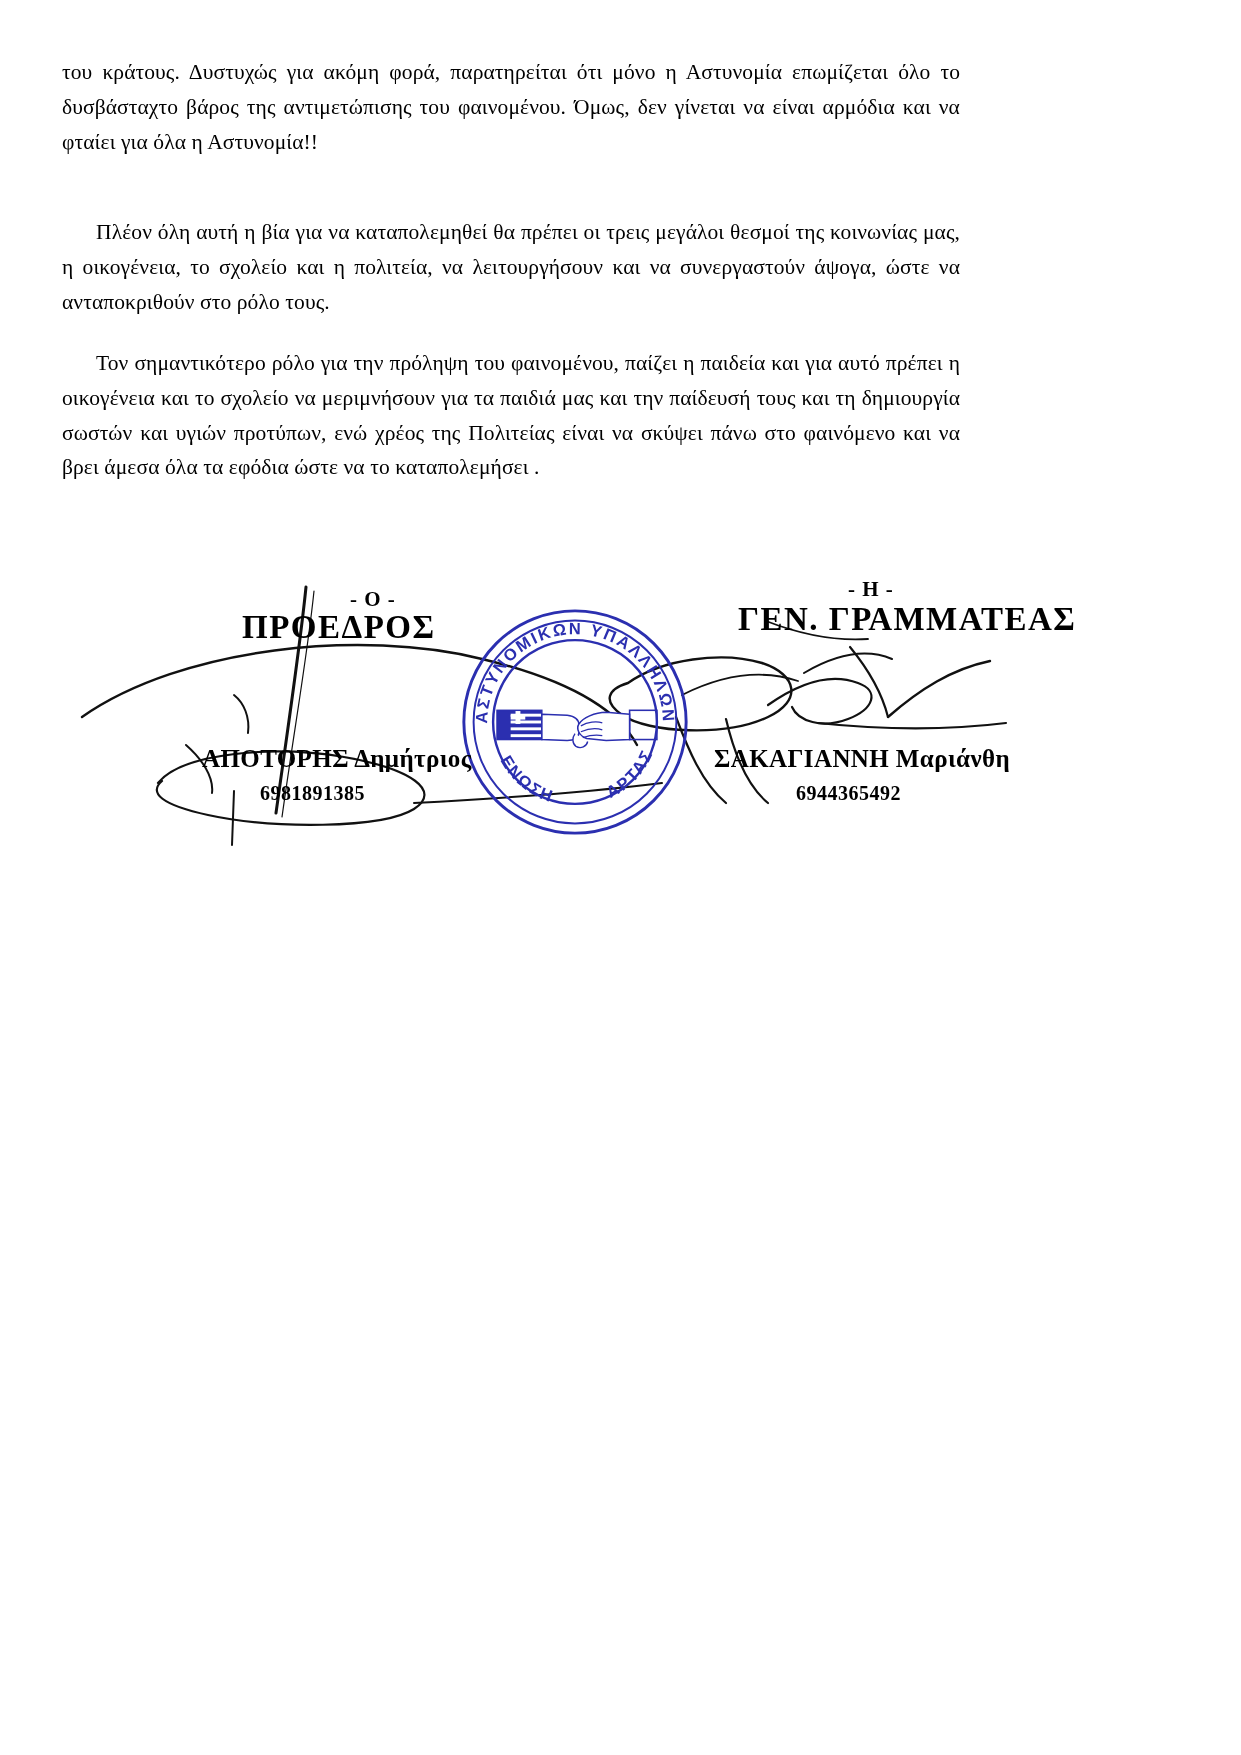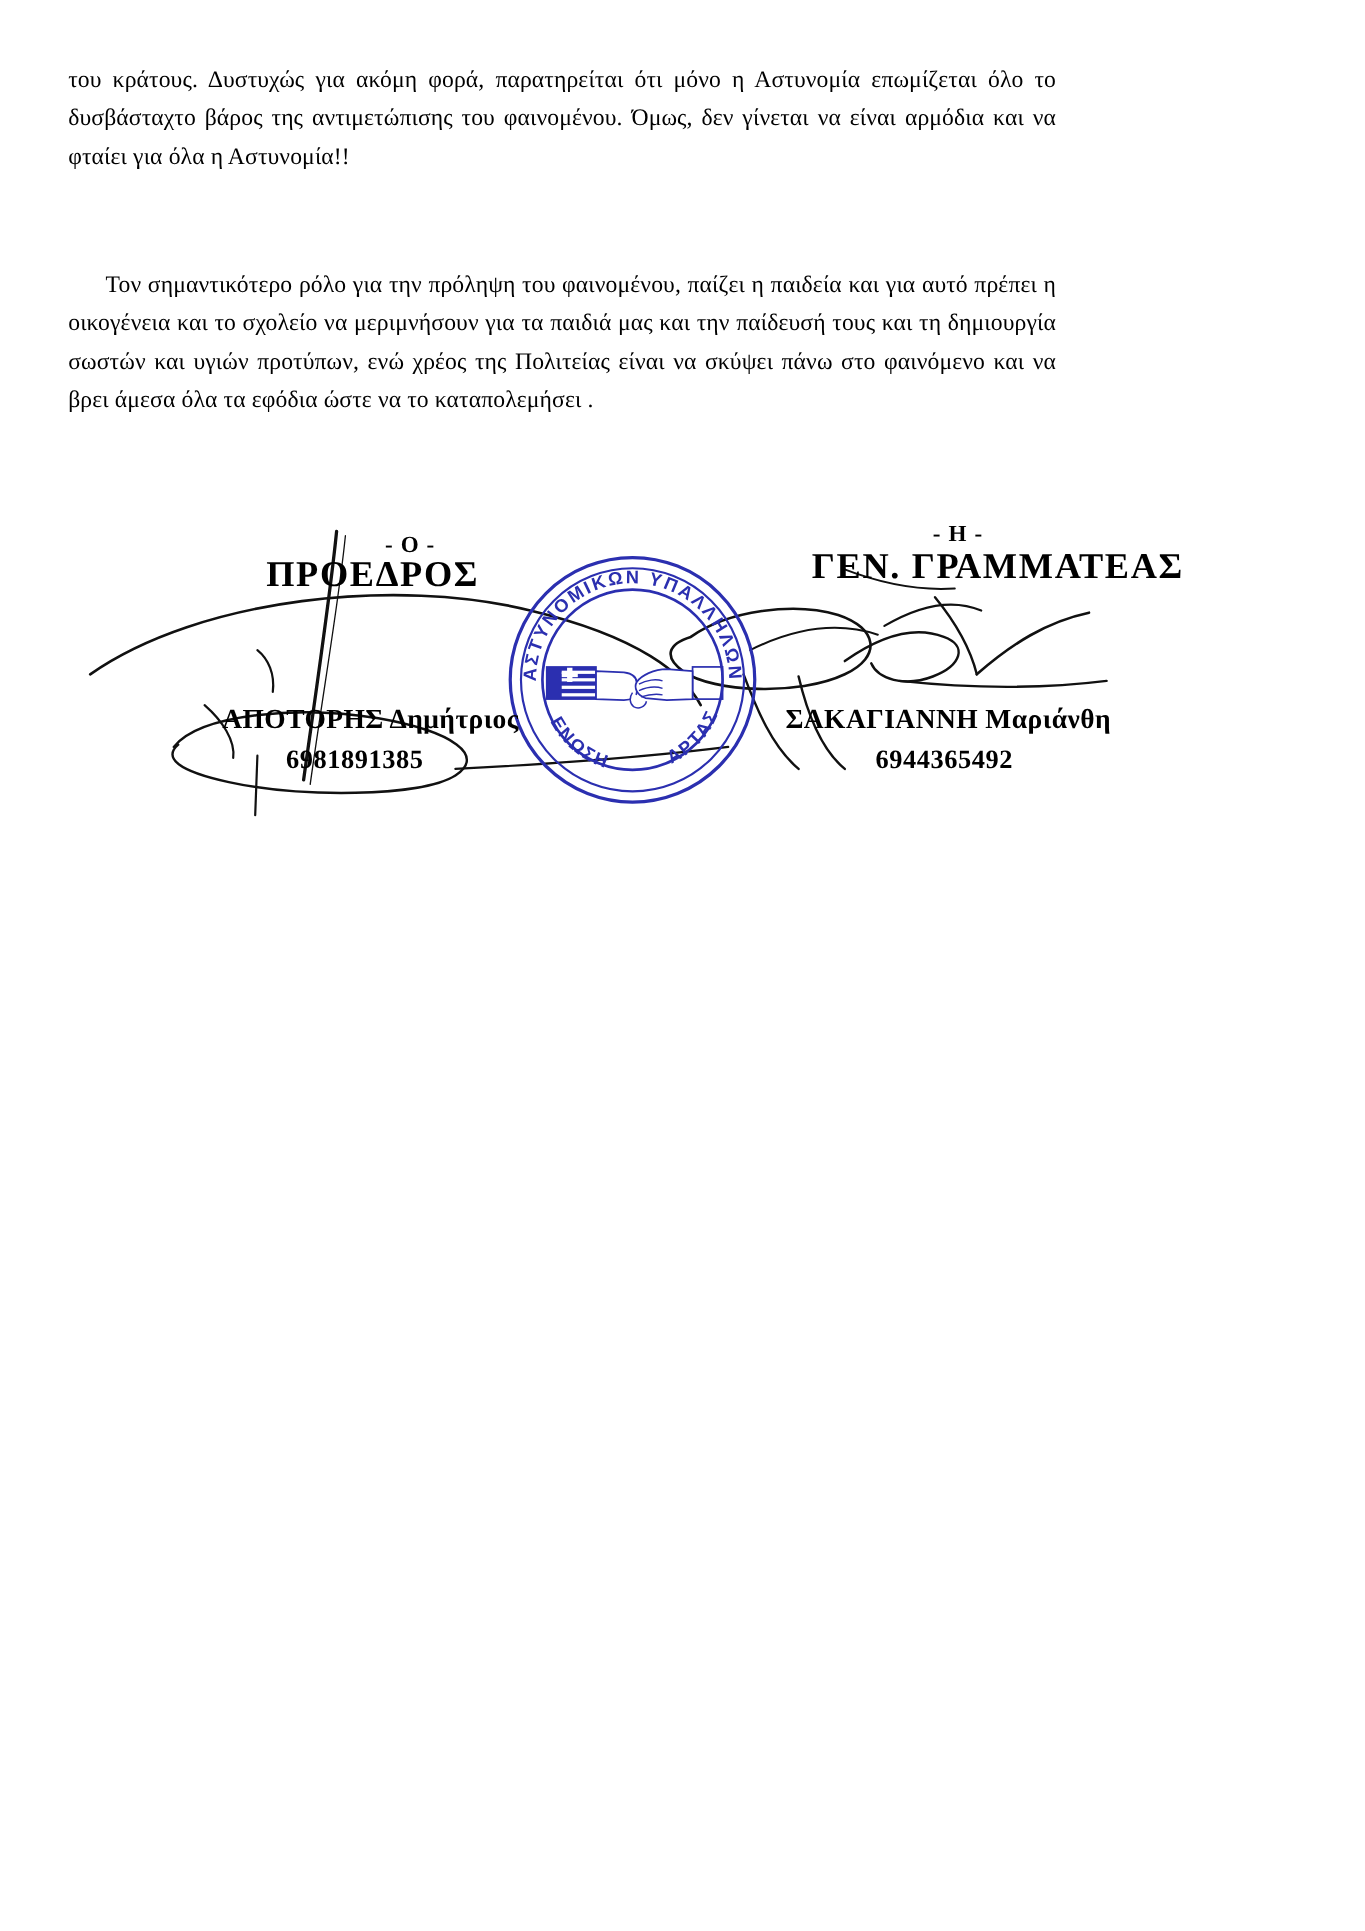--- a/index.html
+++ b/index.html
@@ -94,21 +94,21 @@
     margin-top: 2px;
   }
   .sig-name {
     font-weight: bold;
     font-size: 25px;
     letter-spacing: 0.4px;
     white-space: nowrap;
   }
   .sig-phone {
     font-weight: bold;
-    font-size: 24px;
+    font-size: 20px;
     letter-spacing: 0.5px;
     margin-top: 2px;
   }
 
   .left .role-dash  { position: absolute; left: 168px; top: 10px; }
   .left .role-title { position: absolute; left: 60px;  top: 30px; }
   .left .sig-name   { position: absolute; left: 20px;  top: 168px; }
   .left .sig-phone  { position: absolute; left: 78px;  top: 203px; }
 
   .right .role-dash  { position: absolute; left: 186px; top: 0px; }
@@ -138,20 +138,21 @@
 <body>
 
 <div class="page">
 
   <div class="body-text">
 
     <p class="para first">του κράτους. Δυστυχώς για ακόμη φορά, παρατηρείται ότι μόνο η Αστυνομία επωμίζεται όλο το δυσβάσταχτο βάρος της αντιμετώπισης του φαινομένου. Όμως, δεν γίνεται να είναι αρμόδια και να φταίει για όλα η Αστυνομία!!</p>
 
     <div class="gap-lg"></div>
 
+    <p class="para indent">Πλέον όλη αυτή η βία για να καταπολεμηθεί θα πρέπει οι τρεις μεγάλοι θεσμοί της κοινωνίας μας, η οικογένεια, το σχολείο και η πολιτεία, να λειτουργήσουν και να συνεργαστούν άψογα, ώστε να ανταποκριθούν στο ρόλο τους.</p>
 
     <div class="gap-md"></div>
 
     <p class="para indent">Τον σημαντικότερο ρόλο για την πρόληψη του φαινομένου, παίζει η παιδεία και για αυτό πρέπει η οικογένεια και το σχολείο να μεριμνήσουν για τα παιδιά μας και την παίδευσή τους και τη δημιουργία σωστών και υγιών προτύπων, ενώ χρέος της Πολιτείας είναι να σκύψει πάνω στο φαινόμενο και να βρει άμεσα όλα τα εφόδια ώστε να το καταπολεμήσει .</p>
 
     <div class="gap-md"></div>
 
 
     <div class="gap-md"></div>
 

